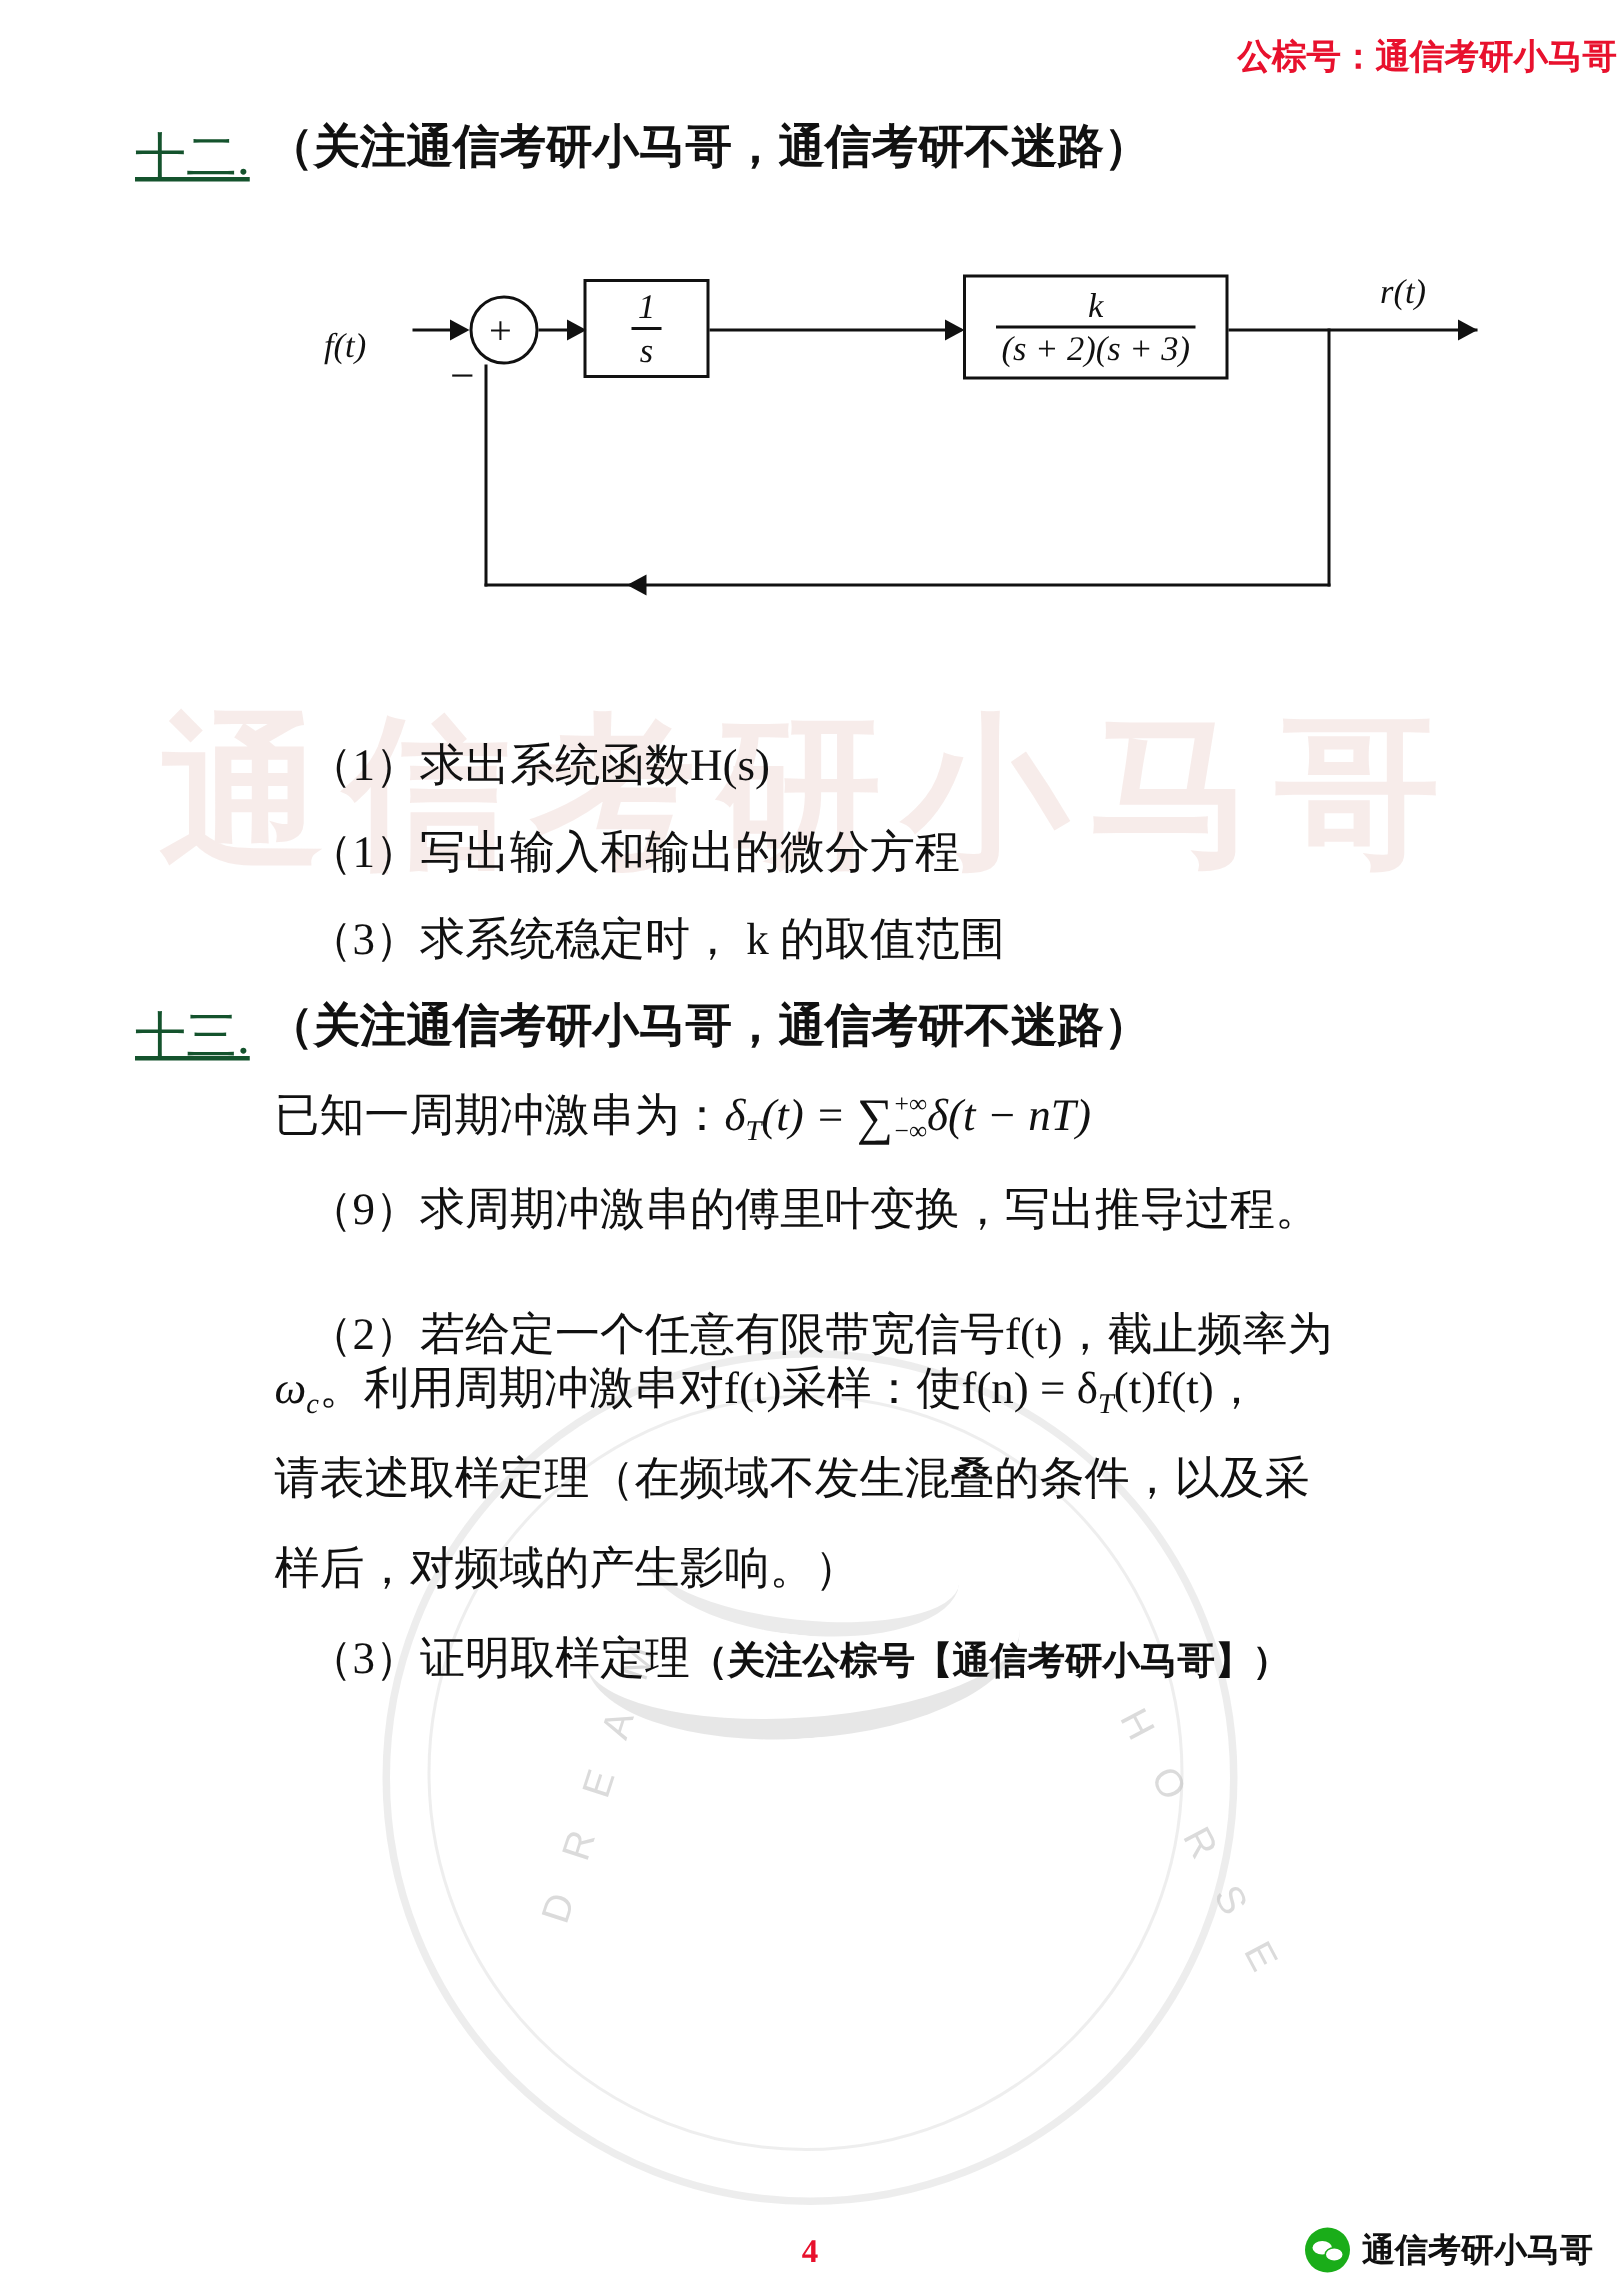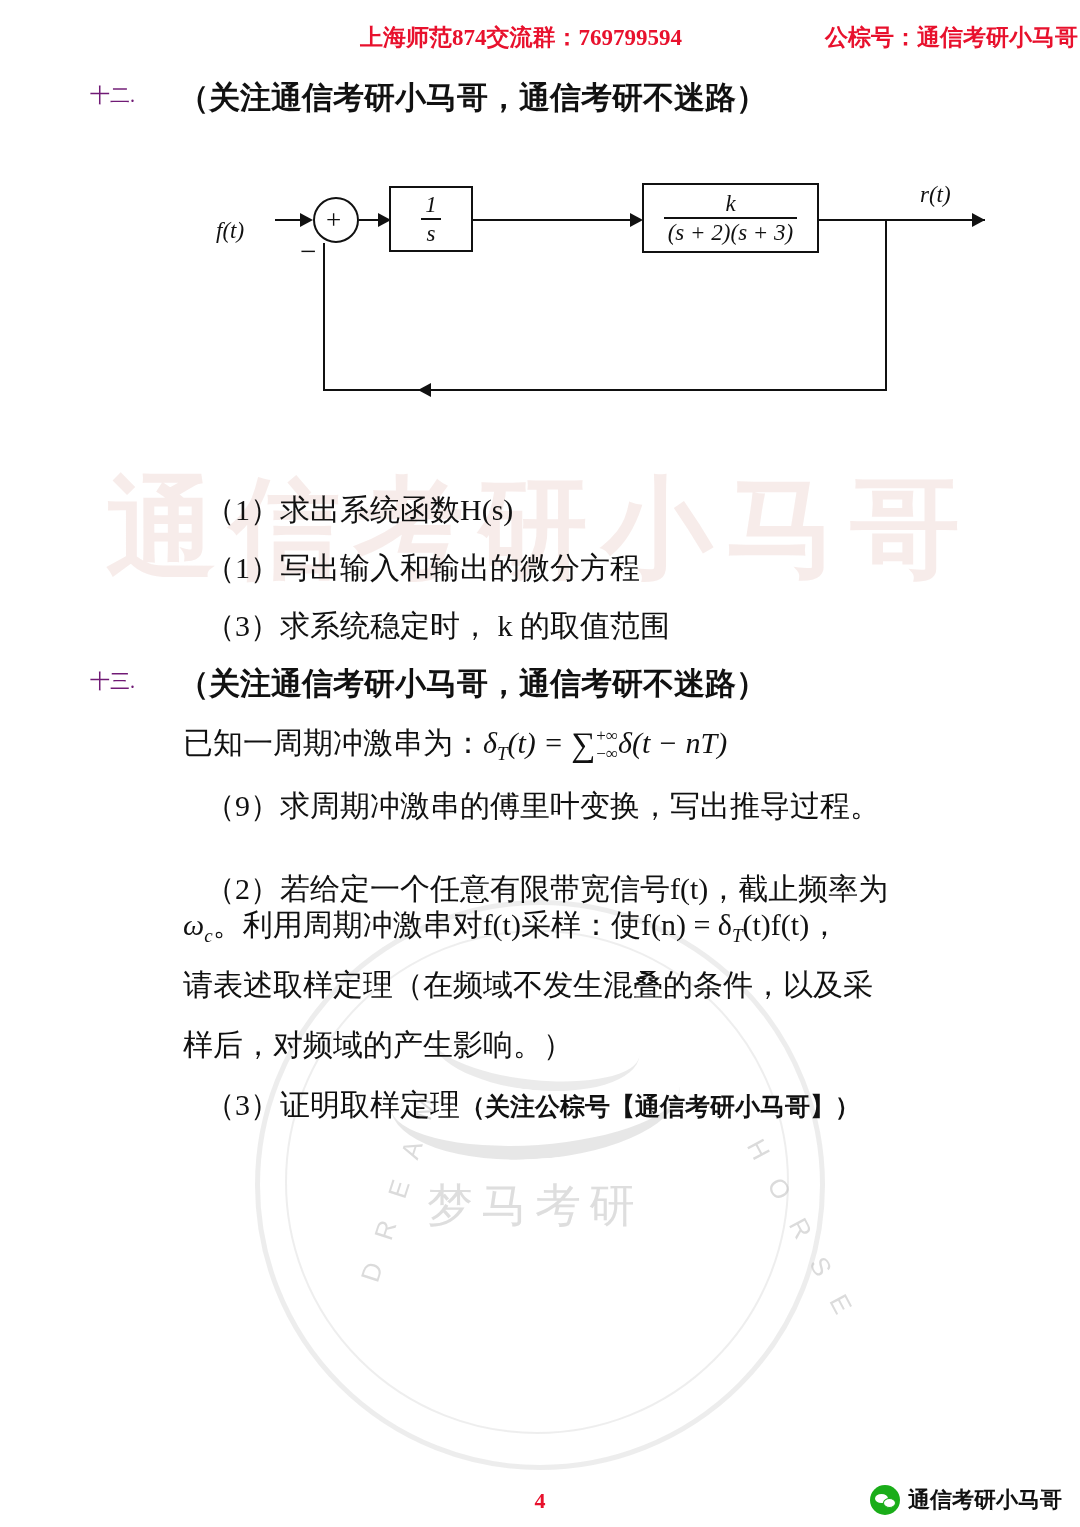--- a/index.html
+++ b/index.html
@@ -148,22 +148,23 @@
     position: absolute;
     right: 2px;
     top: 0;
     white-space: nowrap;
   }
 
   
   .q-num {
     position: absolute;
     font-family: "Liberation Serif", serif;
-    font-size: 20px;
-    color: #701a75;
+    font-size: 34px;
+    color: #14532d;
+    text-decoration: underline;
   }
   .q-title {
     position: absolute;
     font-family: "Liberation Serif", serif;
     font-weight: bold;
     font-size: 31px;
     color: #111;
     white-space: nowrap;
   }
 
@@ -347,29 +348,27 @@
 </style>
 </head>
 <body>
 
 <div class="watermark-layer">
   <div class="wm-text-big">通信考研小马哥</div>
   <div class="wm-circle"></div>
   <div class="wm-circle-inner"></div>
   <div class="wm-swoosh"></div>
   <div class="wm-swoosh2"></div>
-  <div class="wm-cn-center">梦马考研</div>
   <div class="wm-dream">D R E A M</div>
   <div class="wm-horse">H O R S E</div>
 </div>
 
 <div class="content">
 
   <div class="top-banner">
-    <span class="b-mid">上海师范874交流群：769799594</span>
     <span class="b-right">公棕号：通信考研小马哥</span>
   </div>
 
   <div class="q-num" id="q12-num">十二.</div>
   <div class="q-title" id="q12-title">（关注通信考研小马哥，通信考研不迷路）</div>
 
   <div class="diagram">
 
     <div class="dg-label" style="left: 36px; top: 22px; margin-top: 36px;">f(t)</div>
 

